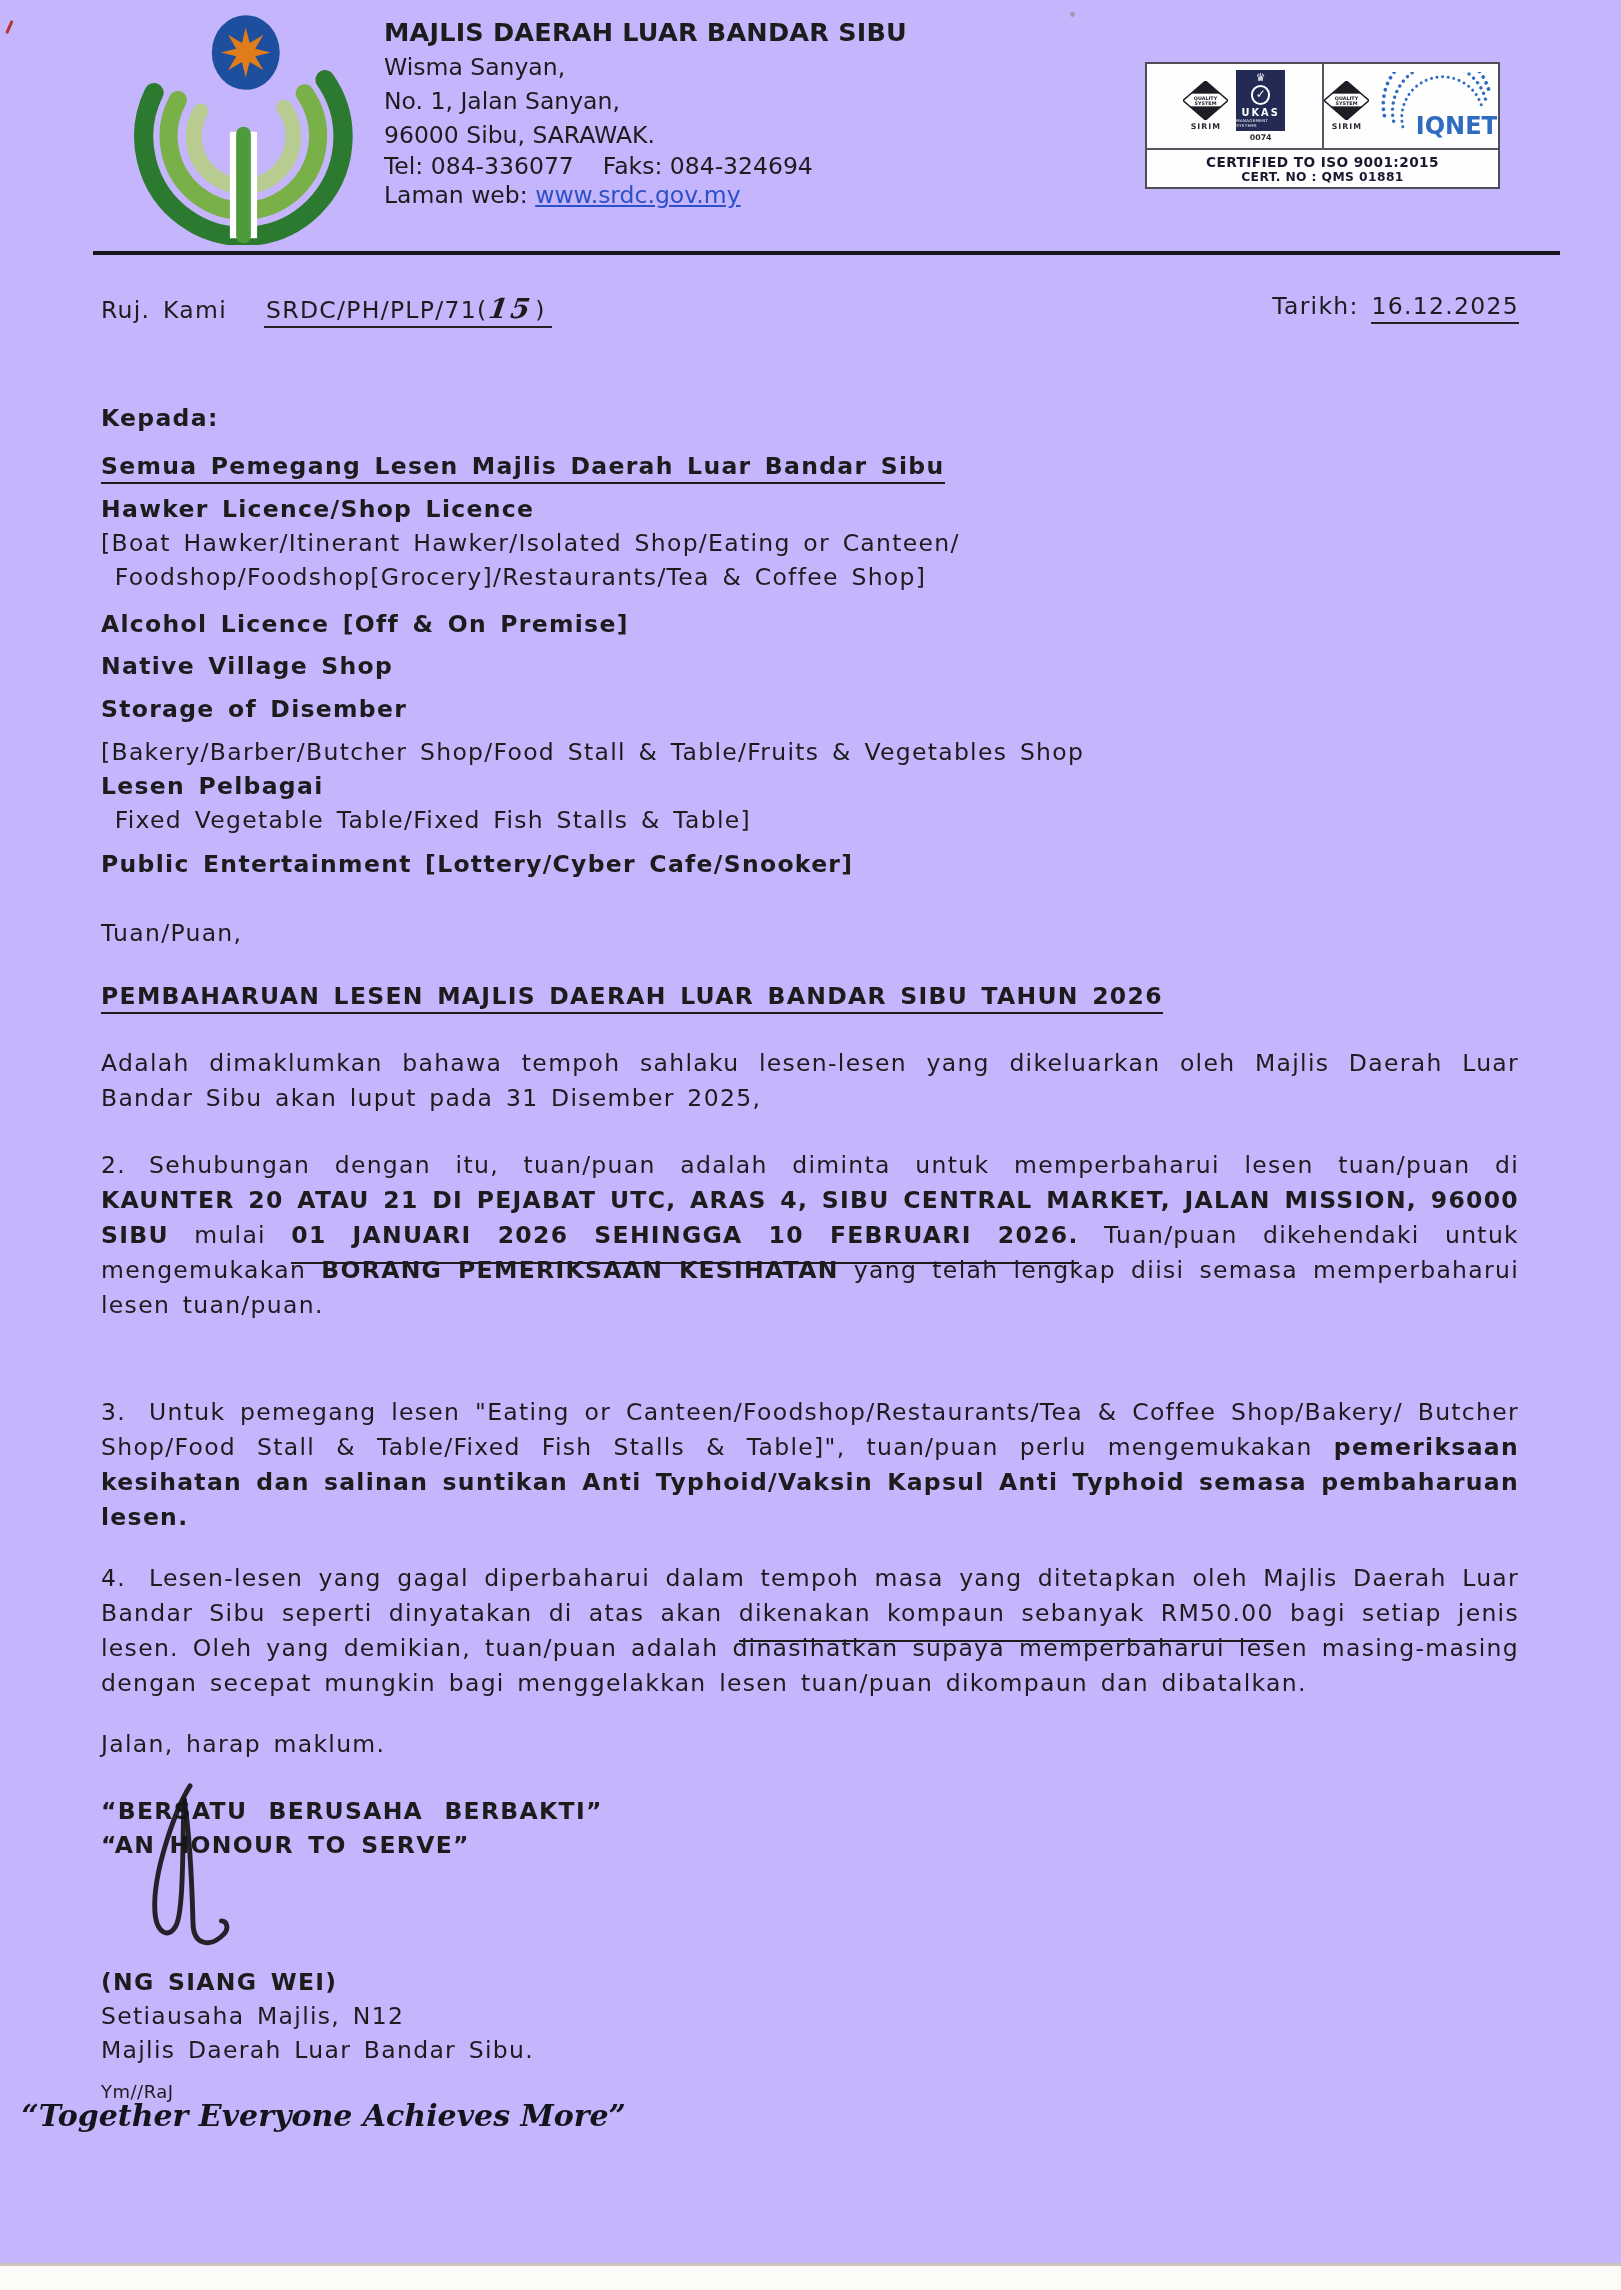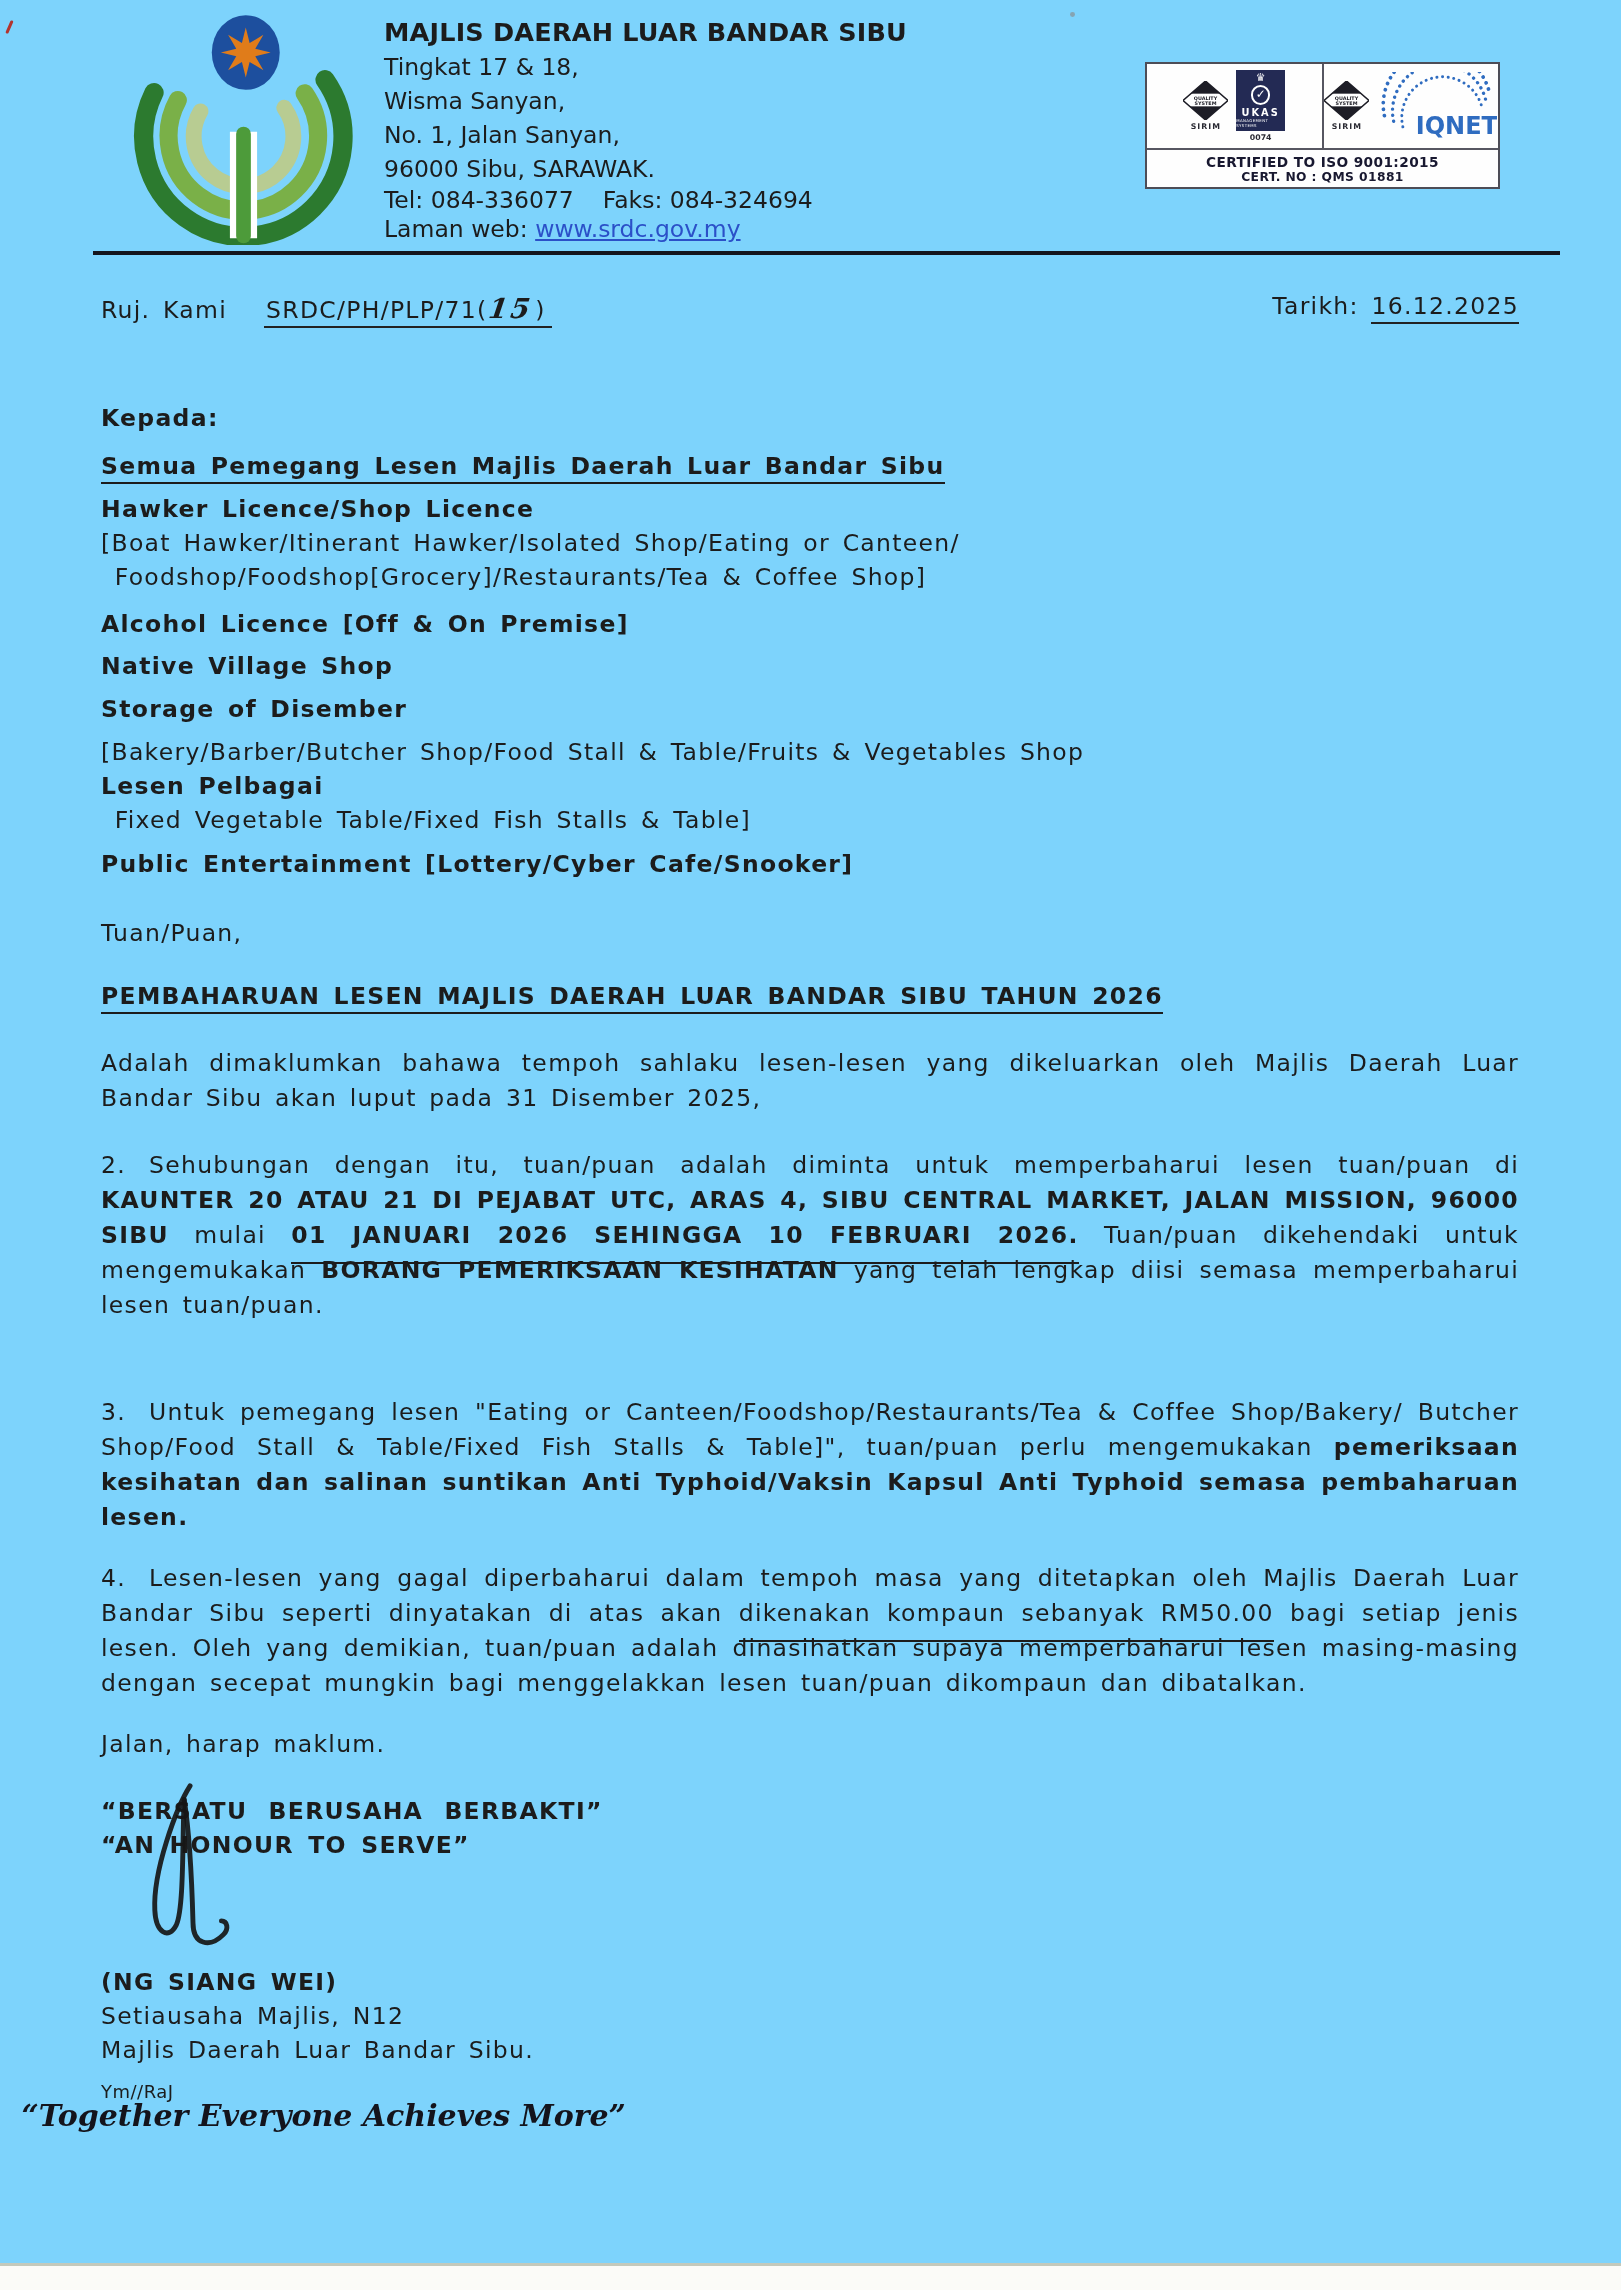--- a/index.html
+++ b/index.html
@@ -1,19 +1,19 @@
 <!DOCTYPE html>
 <html><head>
 <meta charset="utf-8">
 <style>
   * { margin:0; padding:0; box-sizing:border-box; }
   html,body { background:#e8e6e0; }
   .page {
     position:relative; width:1621px; height:2291px;
-    background:#7dd3fc; overflow:hidden;
+    background:#c4b5fd; overflow:hidden;
     font-family:"DejaVu Sans", sans-serif; color:#1c1c1c;
   }
   
   .logo-svg { position:absolute; left:130px; top:13.7px; width:227px; height:231px; }
   .org-block { position:absolute; left:384px; top:17.6px; line-height:29px; font-size:23.5px; }
   .org-name { font-size:25.5px; font-weight:bold; letter-spacing:0.2px; margin-bottom:3.9px; }
   .tel-row span + span { margin-left:29px; }
   .web-link { color:#2b50c8; text-decoration:underline; }
   .header-rule { position:absolute; left:93px; top:251px; width:1467px; height:3.9px; background:#15151c; }
   
@@ -91,21 +91,20 @@
     <path d="M 21 38 A 33 33 0 1 0 77 35" fill="none" stroke="#7ab048" stroke-width="8" stroke-linecap="round"></path>
     <path d="M 31 43 A 22 22 0 1 0 68 41.4" fill="none" stroke="#b8cc92" stroke-width="7" stroke-linecap="round"></path>
     <path d="M 50 52 L 50 99" stroke="#ffffff" stroke-width="12"></path>
     <path d="M 50 53 L 50 98" stroke="#4d9b3a" stroke-width="6.5" stroke-linecap="round"></path>
     <ellipse cx="51" cy="17" rx="15" ry="16.5" fill="#1d4f9e"></ellipse>
     <polygon fill="#e07c1a" points="62,17 55.2,18.7 58.8,24.8 52.7,21.2 51,28 49.3,21.2 43.2,24.8 46.8,18.7 40,17 46.8,15.3 43.2,9.2 49.3,12.8 51,6 52.7,12.8 58.8,9.2 55.2,15.3"></polygon>
   </svg>
 
   <div class="org-block">
     <div class="org-name">MAJLIS DAERAH LUAR BANDAR SIBU</div>
-    <div class="line">Tingkat 17 &amp; 18,</div>
     <div class="line">Wisma Sanyan,</div>
     <div class="line">No. 1, Jalan Sanyan,</div>
     <div class="line">96000 Sibu, SARAWAK.</div>
     <div class="tel-row">
       <span>Tel: 084-336077</span><span>Faks: 084-324694</span>
     </div>
     <div class="web-row">
       <span>Laman web:</span>
       <span class="web-link">www.srdc.gov.my</span>
     </div>

